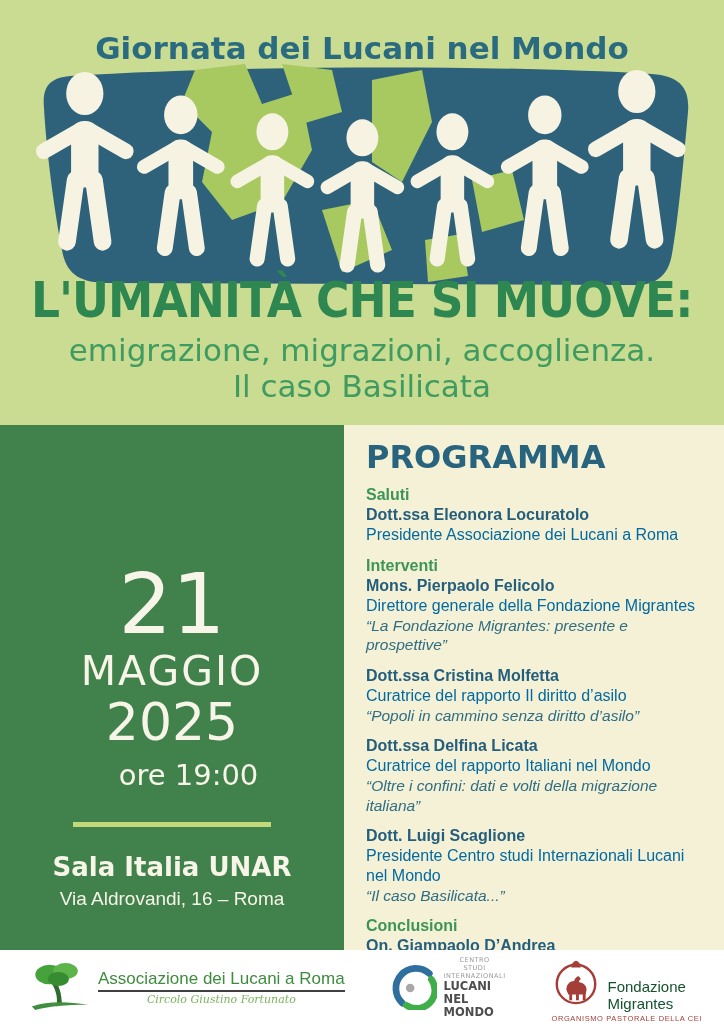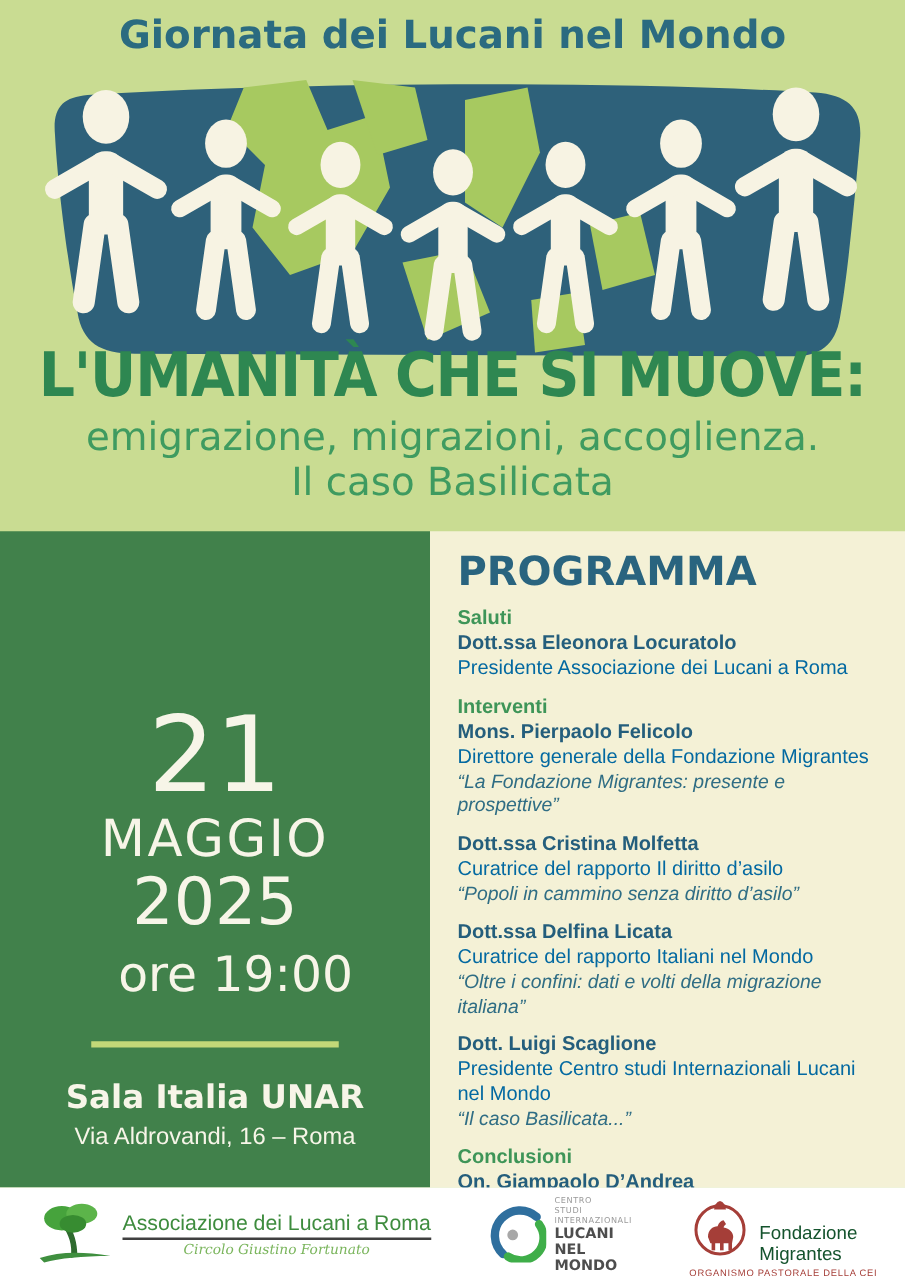--- a/index.html
+++ b/index.html
@@ -1,41 +1,41 @@
 <!DOCTYPE html>
 <html><head>
 <meta charset="utf-8">
 <style>
   html,body{margin:0;padding:0;}
   .poster{
     position:relative;width:724px;height:1024px;overflow:hidden;
     background:#c9dc92;font-family:"DejaVu Sans",sans-serif;
   }
   
-  .top-title{position:absolute;top:10px;left:0;width:100%;text-align:center;
+  .top-title{position:absolute;top:30px;left:0;width:100%;text-align:center;
     font-size:31px;font-weight:bold;color:#2b6b80;letter-spacing:0px;}
   
   .illustration{position:absolute;top:62px;left:0;width:724px;height:228px;display:block;}
   .ocean{fill:#2e617a;}
   .land path{fill:#a7c960;}
   .dolls{fill:#f7f3e3;}
   
   .headline-wrap{position:absolute;top:272px;left:0;width:100%;text-align:center;}
   .headline{display:inline-block;font-size:49px;font-weight:bold;color:#2e8751;
     letter-spacing:-1px;transform:scaleX(0.93);transform-origin:center;white-space:nowrap;}
   .subtitle1,.subtitle2{font-size:31px;color:#3f9b60;line-height:1.15;font-weight:normal;}
   .subtitle1{margin-top:4px;}
   
   .columns{position:absolute;top:425px;left:0;width:724px;height:525px;display:flex;}
   .left-panel{width:344px;height:100%;background:#41814b;color:#f7f5e8;
     text-align:center;box-sizing:border-box;padding-top:140px;}
   .event-day{font-size:84px;line-height:0.95;font-weight:normal;}
   .event-month{font-size:41px;letter-spacing:2px;line-height:1.2;margin-top:2px;}
   .event-year{font-size:52px;line-height:1.0;font-weight:normal;}
-  .event-time{font-size:39px;margin-top:10px;padding-left:33px;}
+  .event-time{font-size:29px;margin-top:10px;padding-left:33px;}
   .left-divider{width:198px;height:5px;background:#c3d878;border:none;margin:30px auto 26px auto;}
   .event-venue{font-size:26px;font-weight:bold;line-height:1.15;}
   .event-address{font-size:19px;margin-top:5px;font-family:"Liberation Sans",sans-serif;}
   .right-panel{flex:1;height:100%;background:#f4f1d6;box-sizing:border-box;
     padding:16px 17px 0 22px;}
   .program-heading{margin:0 0 12px 0;font-size:32px;line-height:1.0;
     font-weight:bold;color:#29647f;letter-spacing:0px;}
   .pblock{margin-bottom:11px;font-size:16px;line-height:1.25;
     font-family:"Liberation Sans",sans-serif;}
   .plabel{color:#3e9558;font-weight:bold;}
@@ -48,21 +48,21 @@
     display:flex;align-items:center;justify-content:space-between;
     box-sizing:border-box;padding:0 22px 0 30px;}
   .logo{display:flex;align-items:center;}
   .logo svg{flex:none;}
   .assoc-text{margin-left:6px;}
   .assoc-name{font-size:17px;color:#3e8c3e;font-family:"Liberation Sans",sans-serif;
     border-bottom:2px solid #404040;padding-bottom:1px;white-space:nowrap;}
   .assoc-tagline{font-size:11px;color:#7ab55c;font-family:"DejaVu Serif",serif;
     font-style:italic;text-align:center;margin-top:1px;}
   .centro-text{margin-left:7px;line-height:1.0;}
-  .centro-small{font-size:6.5px;color:#9a9a9a;letter-spacing:0.5px;line-height:1.25;}
+  .centro-small{font-size:6.5px;color:#9a9a9a;letter-spacing:0.5px;line-height:1.25;text-align:center;}
   .centro-big{font-size:11.5px;color:#4d4d4d;font-weight:bold;line-height:1.1;}
   .migrantes{display:flex;flex-direction:column;align-items:flex-start;}
   .migrantes-row{display:flex;align-items:center;}
   .migrantes-name{margin-left:6px;font-size:15px;color:#14532d;line-height:1.15;
     font-family:"Liberation Sans",sans-serif;margin-top:27px;}
   .migrantes-tagline{font-size:7.5px;color:#a53e38;letter-spacing:0.6px;margin-top:2px;
     font-family:"Liberation Sans",sans-serif;}
 </style>
 </head>
 <body>

